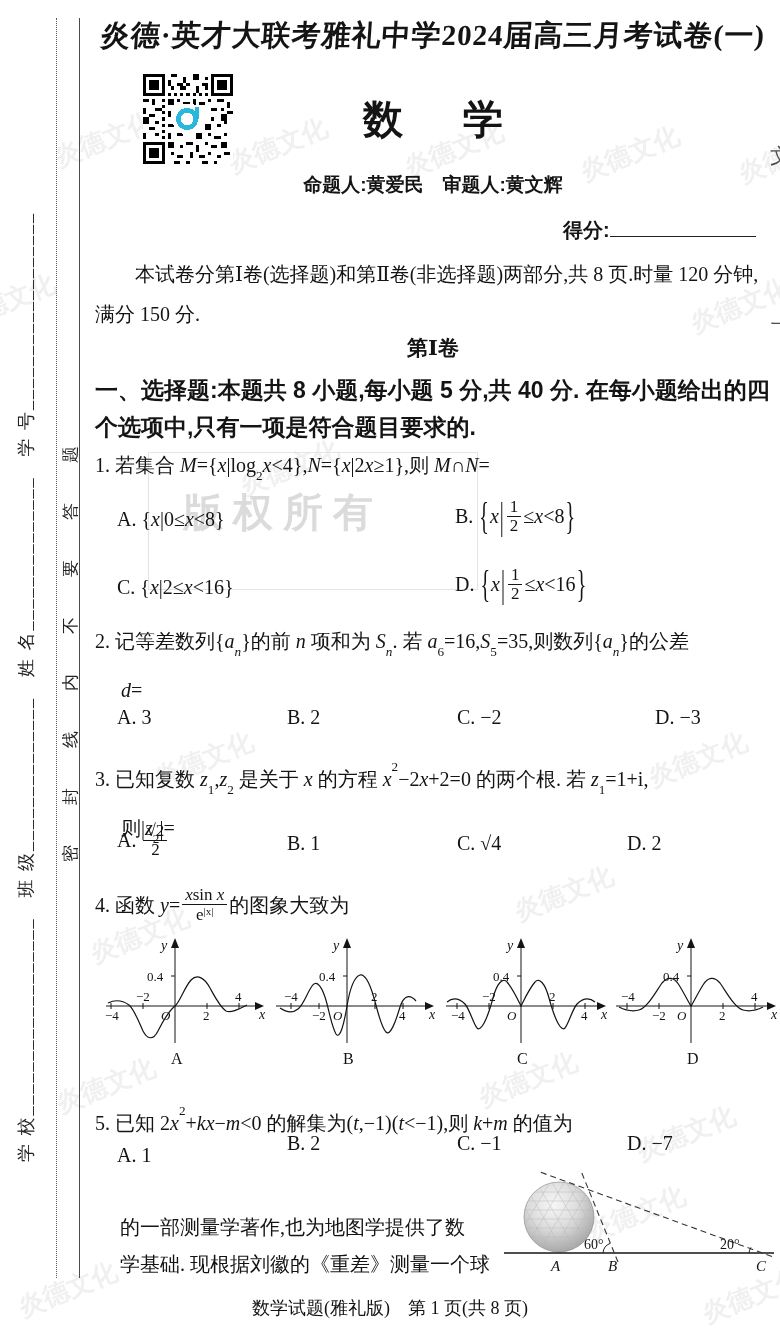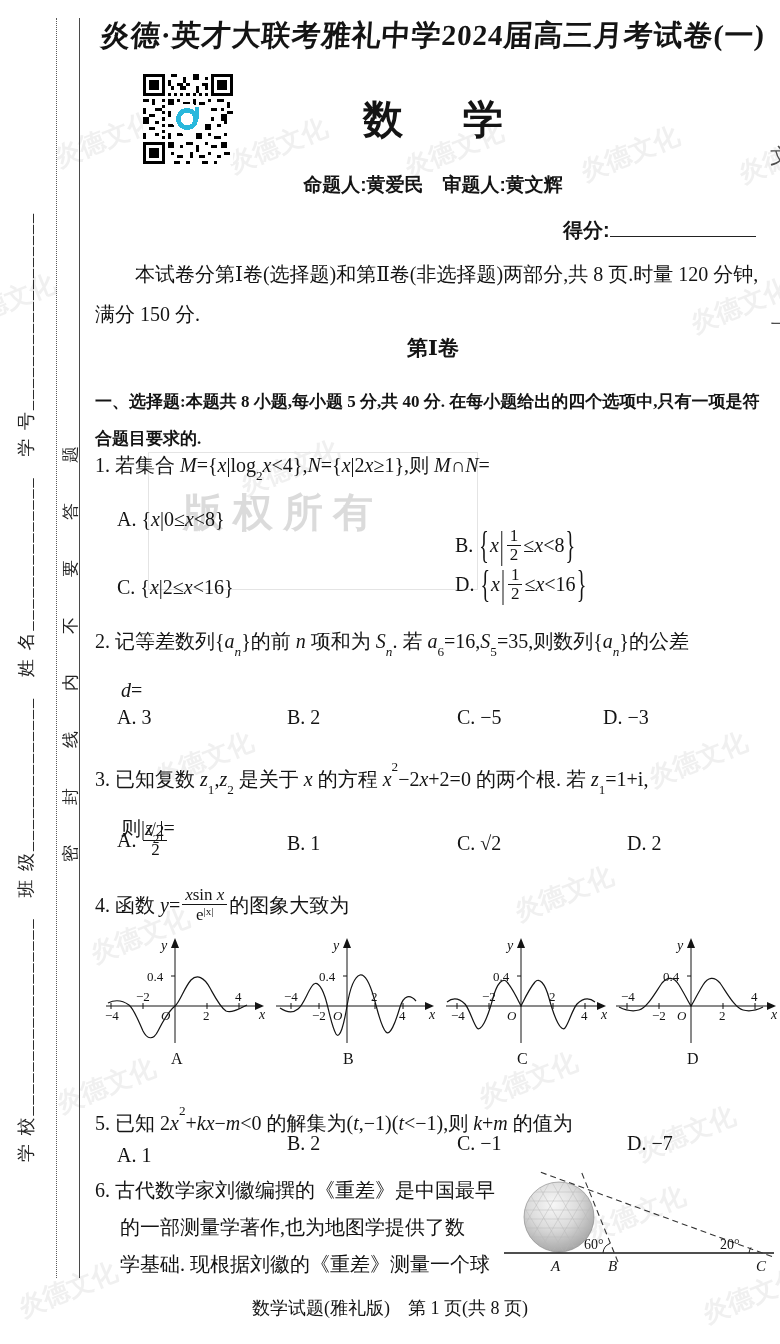--- a/index.html
+++ b/index.html
@@ -16,22 +16,22 @@
   .subject{left:95px;top:92px;width:676px;text-align:center;font-size:40px;font-weight:bold;
            letter-spacing:60px;padding-left:60px;box-sizing:border-box;}
   .setters{left:95px;top:172px;width:676px;text-align:center;font-size:19px;font-weight:bold;
            font-family:"Liberation Sans","DejaVu Sans",sans-serif;}
   .score{left:563px;top:216px;font-size:20px;font-weight:bold;
          font-family:"Liberation Sans","DejaVu Sans",sans-serif;}
   .score-line{display:inline-block;width:146px;border-bottom:1.5px solid #222;height:1em;}
   
   .para{left:95px;top:254px;width:678px;font-size:20px;line-height:40px;text-indent:2em;}
   .part-title{left:95px;top:334px;width:676px;text-align:center;font-size:21px;font-weight:bold;}
-  .sec-intro{left:95px;top:372px;width:680px;font-size:17px;line-height:37px;font-weight:bold;
-             font-family:Liberation Serif, serif;margin-top:11px;}
+  .sec-intro{left:95px;top:372px;width:680px;font-size:23px;line-height:37px;font-weight:bold;
+             font-family:Liberation Sans, sans-serif;}
   .qstem{font-size:20px;line-height:38px;}
   .hang{padding-left:26px;text-indent:-26px;}
   .optrow{left:95px;width:680px;height:40px;font-size:20px;}
   .opt{position:absolute;top:0;white-space:nowrap;}
   .frac{display:inline-block;vertical-align:middle;text-align:center;line-height:1.08;
         font-size:17px;margin:0 2px;position:relative;top:-2px;}
   .frac .num{display:block;padding:0 3px;}
   .frac .den{display:block;border-top:1.2px solid #161616;padding:0 3px;}
   
   .seal-dotted{left:56px;top:18px;height:1260px;width:0;border-left:1.6px dotted #5a5a5a;}
@@ -199,46 +199,46 @@
   <span>得分:</span><span class="score-line"></span>
 </div>
 
 <div class="abs para">本试卷分第Ⅰ卷(选择题)和第Ⅱ卷(非选择题)两部分,共 8 页.时量 120 分钟,满分 150 分.</div>
 <div class="abs part-title">第Ⅰ卷</div>
 <div class="abs sec-intro">一、选择题:本题共 8 小题,每小题 5 分,共 40 分. 在每小题给出的四个选项中,只有一项是符合题目要求的.</div>
 
 <div class="abs qstem hang" style="left:95px;top:446px;width:680px;"><span>1. 若集合 </span><span class="it">M</span><span>={</span><span class="it">x</span><span>|log</span><span class="sb">2</span><span class="it">x</span><span>&lt;4},</span><span class="it">N</span><span>={</span><span class="it">x</span><span>|2</span><span class="it">x</span><span>≥1},则 </span><span class="it">M</span><span>∩</span><span class="it">N</span><span>=</span></div>
 <div class="abs optrow" style="top:496px;height:62px;">
   <span class="opt" style="left:22px;top:12px;"><span>A.</span> <span><span>{</span><span class="it">x</span><span>|0≤</span><span class="it">x</span><span>&lt;8}</span></span></span>
-  <span class="opt" style="left:360px;top:4px;margin-top:29px;"><span>B.</span> <span><span class="brace">{</span><span class="it">x</span><span class="brace">|</span></span><span class="frac"><span class="num">1</span><span class="den">2</span></span><span><span>≤</span><span class="it">x</span><span>&lt;8</span><span class="brace">}</span></span></span>
+  <span class="opt" style="left:360px;top:4px;"><span>B.</span> <span><span class="brace">{</span><span class="it">x</span><span class="brace">|</span></span><span class="frac"><span class="num">1</span><span class="den">2</span></span><span><span>≤</span><span class="it">x</span><span>&lt;8</span><span class="brace">}</span></span></span>
 </div>
 <div class="abs optrow" style="top:564px;height:62px;">
   <span class="opt" style="left:22px;top:12px;"><span>C.</span> <span><span>{</span><span class="it">x</span><span>|2≤</span><span class="it">x</span><span>&lt;16}</span></span></span>
   <span class="opt" style="left:360px;top:4px;"><span>D.</span> <span><span class="brace">{</span><span class="it">x</span><span class="brace">|</span></span><span class="frac"><span class="num">1</span><span class="den">2</span></span><span><span>≤</span><span class="it">x</span><span>&lt;16</span><span class="brace">}</span></span></span>
 </div>
 
 <div class="abs qstem hang" style="left:95px;top:622px;width:682px;">
   <span><span>2. 记等差数列{</span><span class="it">a</span><span class="it sb">n</span><span>}的前 </span><span class="it">n</span><span> 项和为 </span><span class="it">S</span><span class="it sb">n</span><span>. 若 </span><span class="it">a</span><span class="sb">6</span><span>=16,</span><span class="it">S</span><span class="sb">5</span><span>=35,则数列{</span><span class="it">a</span><span class="it sb">n</span><span>}的公差</span></span><br>
   <span><span class="it">d</span><span>=</span></span>
 </div>
 <div class="abs optrow" style="top:706px;">
   <span class="opt" style="left:22px;">A. 3</span>
   <span class="opt" style="left:192px;">B. 2</span>
-  <span class="opt" style="left:362px;">C. −5</span>
-  <span class="opt" style="left:508px;">D. −3</span>
+  <span class="opt" style="left:362px;">C. −2</span>
+  <span class="opt" style="left:560px;">D. −3</span>
 </div>
 
 <div class="abs qstem hang" style="left:95px;top:748px;width:682px;">
   <span><span>3. 已知复数 </span><span class="it">z</span><span class="sb">1</span><span>,</span><span class="it">z</span><span class="sb">2</span><span> 是关于 </span><span class="it">x</span><span> 的方程 </span><span class="it">x</span><span class="sp">2</span><span>−2</span><span class="it">x</span><span>+2=0 的两个根. 若 </span><span class="it">z</span><span class="sb">1</span><span>=1+i,</span></span><br>
   <span><span>则|</span><span class="it">z</span><span class="sb">2</span><span>|=</span></span>
 </div>
 <div class="abs optrow" style="top:822px;height:56px;">
   <span class="opt" style="left:22px;top:2px;"><span>A.</span> <span class="frac"><span class="num">√2</span><span class="den">2</span></span></span>
   <span class="opt" style="left:192px;top:10px;">B. 1</span>
-  <span class="opt" style="left:362px;top:10px;">C. √2</span>
+  <span class="opt" style="left:362px;top:10px;">C. √4</span>
   <span class="opt" style="left:532px;top:10px;">D. 2</span>
 </div>
 
 <div class="abs qstem" style="left:95px;top:886px;width:682px;">
   <span><span>4. 函数 </span><span class="it">y</span><span>=</span></span><span class="frac"><span class="num"><span class="it">x</span><span>sin </span><span class="it">x</span></span><span class="den"><span>e</span><span class="sp">|x|</span></span></span><span>的图象大致为</span>
 </div>
 
 <div class="abs gwrap">
 
   <svg class="gpanel" style="left:8px;" width="166" height="132" viewBox="0 0 166 132">
@@ -332,21 +332,21 @@
 
 <div class="abs qstem hang" style="left:95px;top:1092px;width:682px;"><span>5. 已知 2</span><span class="it">x</span><span class="sp">2</span><span>+</span><span class="it">kx</span><span>−</span><span class="it">m</span><span>&lt;0 的解集为(</span><span class="it">t</span><span>,−1)(</span><span class="it">t</span><span>&lt;−1),则 </span><span class="it">k</span><span>+</span><span class="it">m</span><span> 的值为</span></div>
 <div class="abs optrow" style="top:1132px;">
   <span class="opt" style="left:22px;margin-top:12px;">A. 1</span>
   <span class="opt" style="left:192px;">B. 2</span>
   <span class="opt" style="left:362px;">C. −1</span>
   <span class="opt" style="left:532px;">D. −7</span>
 </div>
 
 <div class="abs qstem" style="left:95px;top:1172px;width:410px;line-height:37px;">
-  <span>6. 古代数学家刘徽编撰的《重差》是中国最早</span><br>
+  <br>
   <span style="padding-left:25px;">的一部测量学著作,也为地图学提供了数</span><br>
   <span style="padding-left:25px;">学基础. 现根据刘徽的《重差》测量一个球</span>
 </div>
 
 <div class="abs q6fig">
   <svg width="280" height="118" viewBox="0 0 280 118">
     <defs>
       <radialGradient id="sg" cx="42%" cy="32%" r="78%">
         <stop offset="0%" stop-color="#f7f7f7"></stop>
         <stop offset="45%" stop-color="#dcdcdc"></stop>

